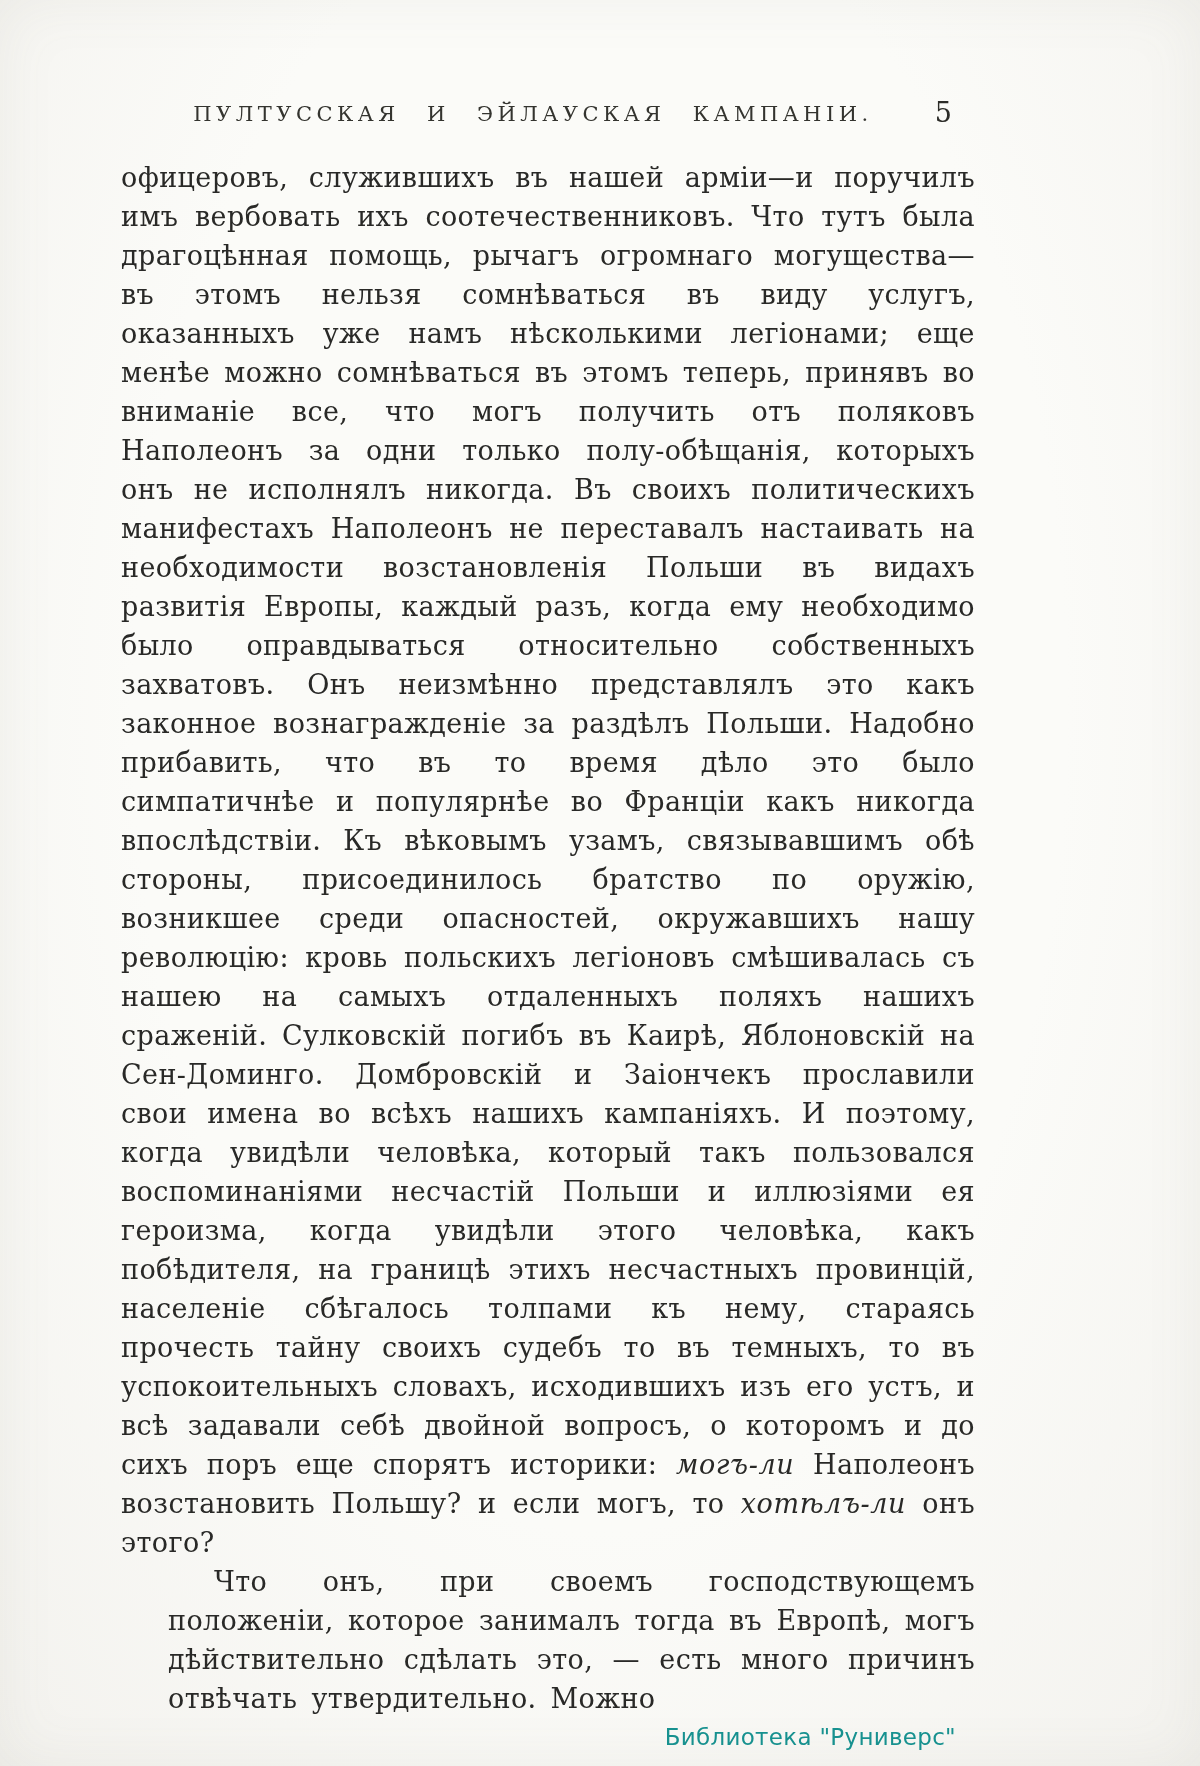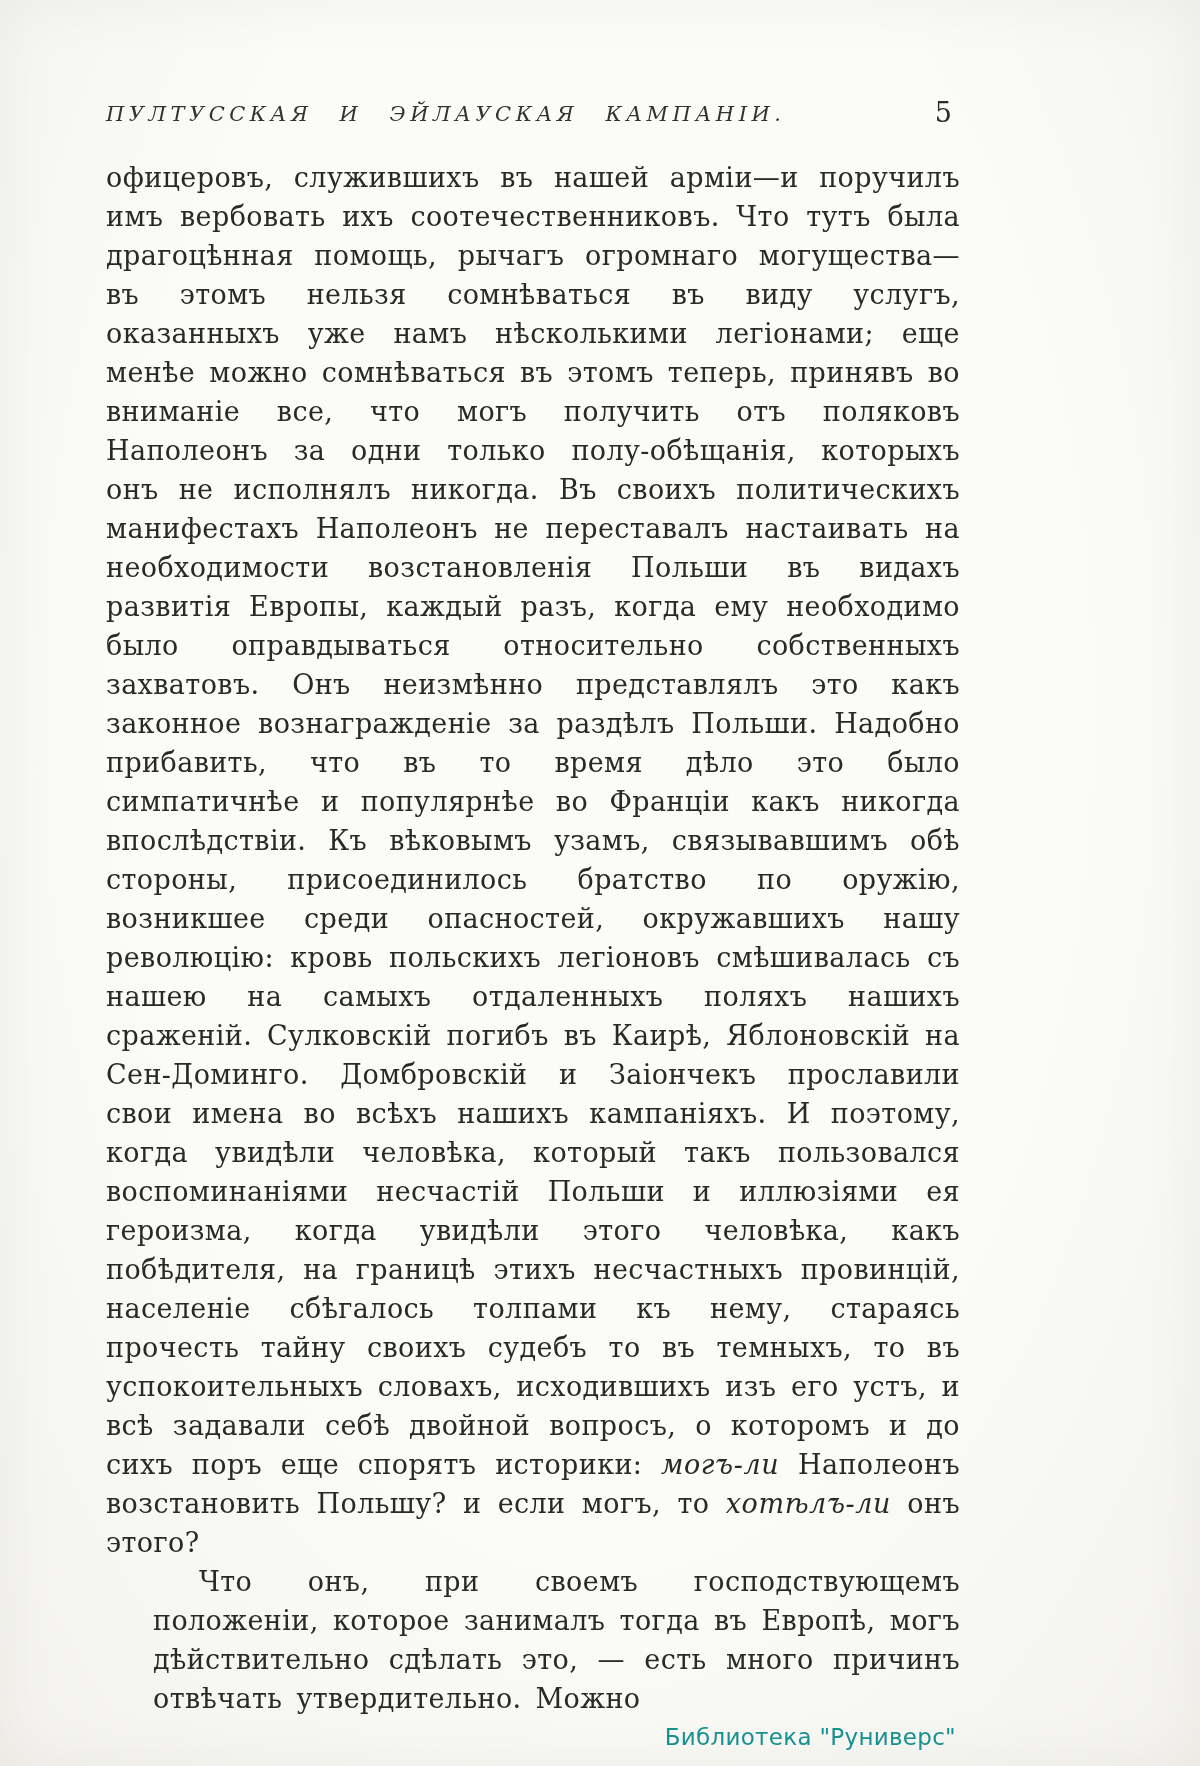--- a/index.html
+++ b/index.html
@@ -20,39 +20,38 @@
     overflow: hidden;
   }
   .page-header {
     position: absolute;
     top: 100px;
     left: 106px;
     width: 854px;
     height: 34px;
   }
   .running-title {
-    text-align: left;
+    text-align: center;
     font-size: 21px;
     letter-spacing: 4.5px;
     word-spacing: 16px;
     color: #34342f;
     padding-top: 2px;
-    font-style: italic;
   }
   .page-number {
     position: absolute;
     right: 8px;
     top: -3px;
     font-size: 27px;
     color: #2c2c28;
   }
   .page-body {
     position: absolute;
     top: 158px;
-    left: 106px;
+    left: 121px;
     width: 854px;
     font-size: 27px;
     line-height: 39px;
     text-align: justify;
     letter-spacing: 0.4px;
     word-spacing: 5px;
   }
   .para {
     margin: 0;
   }

